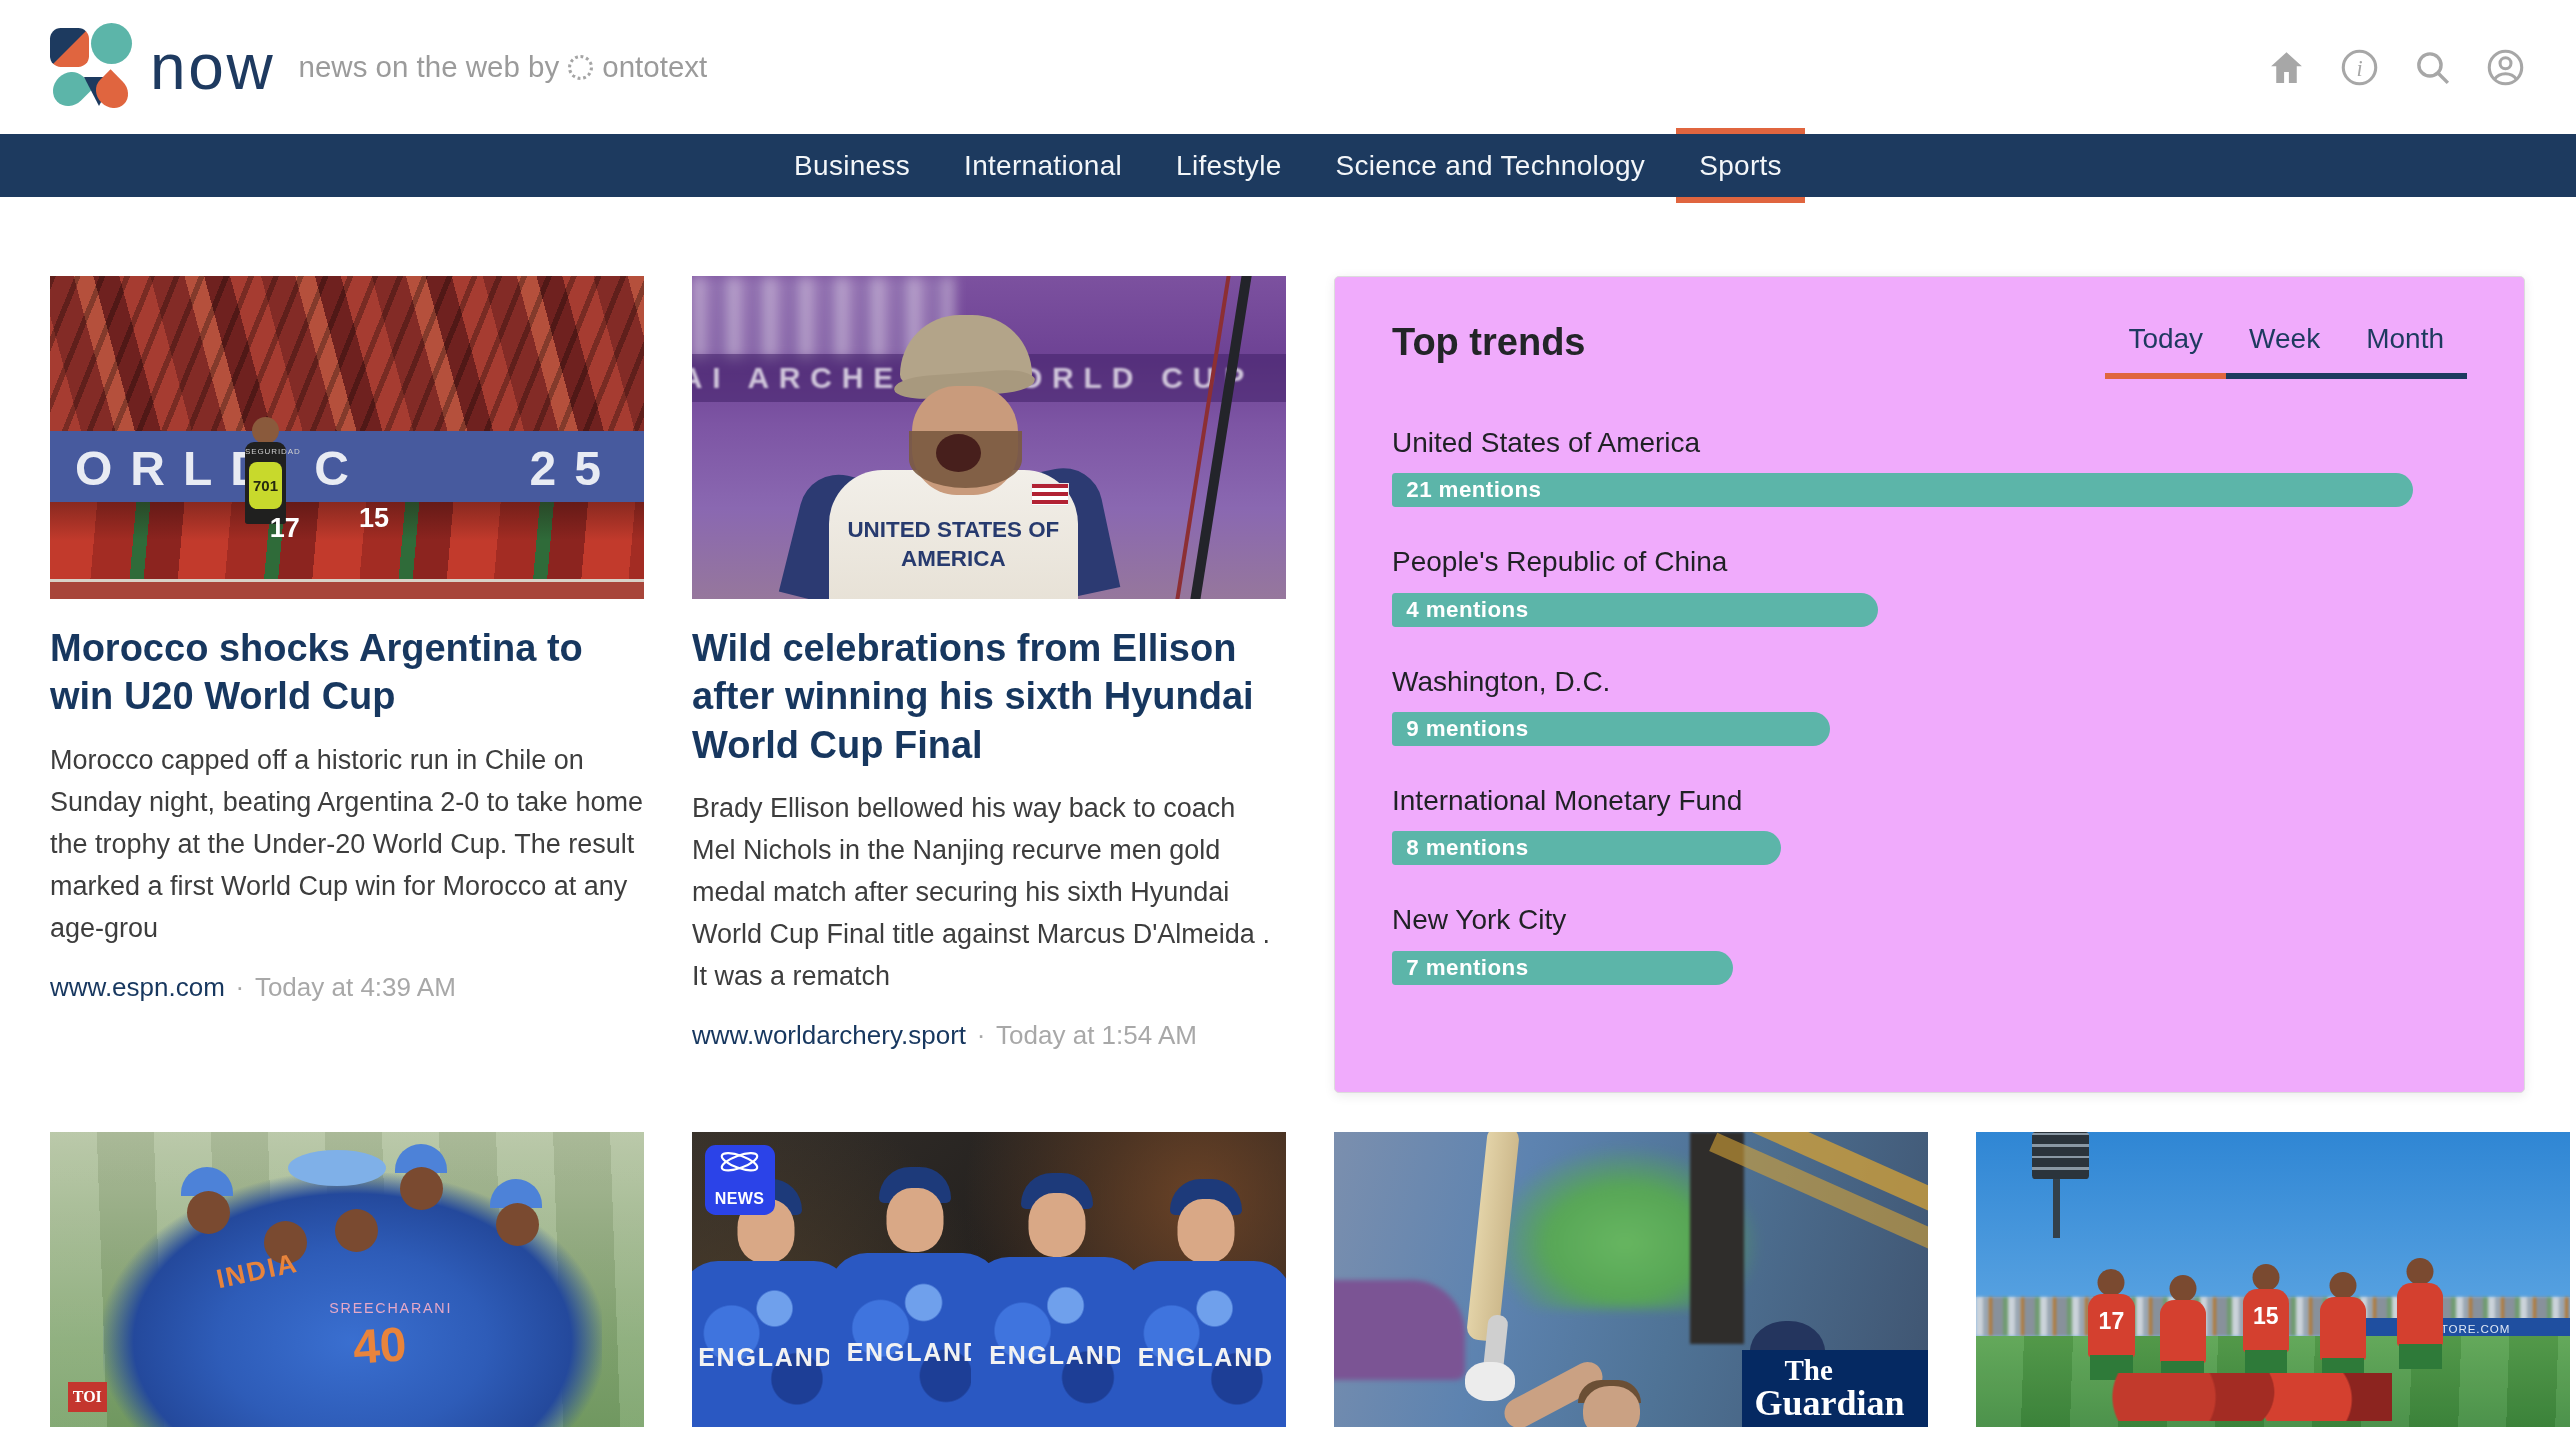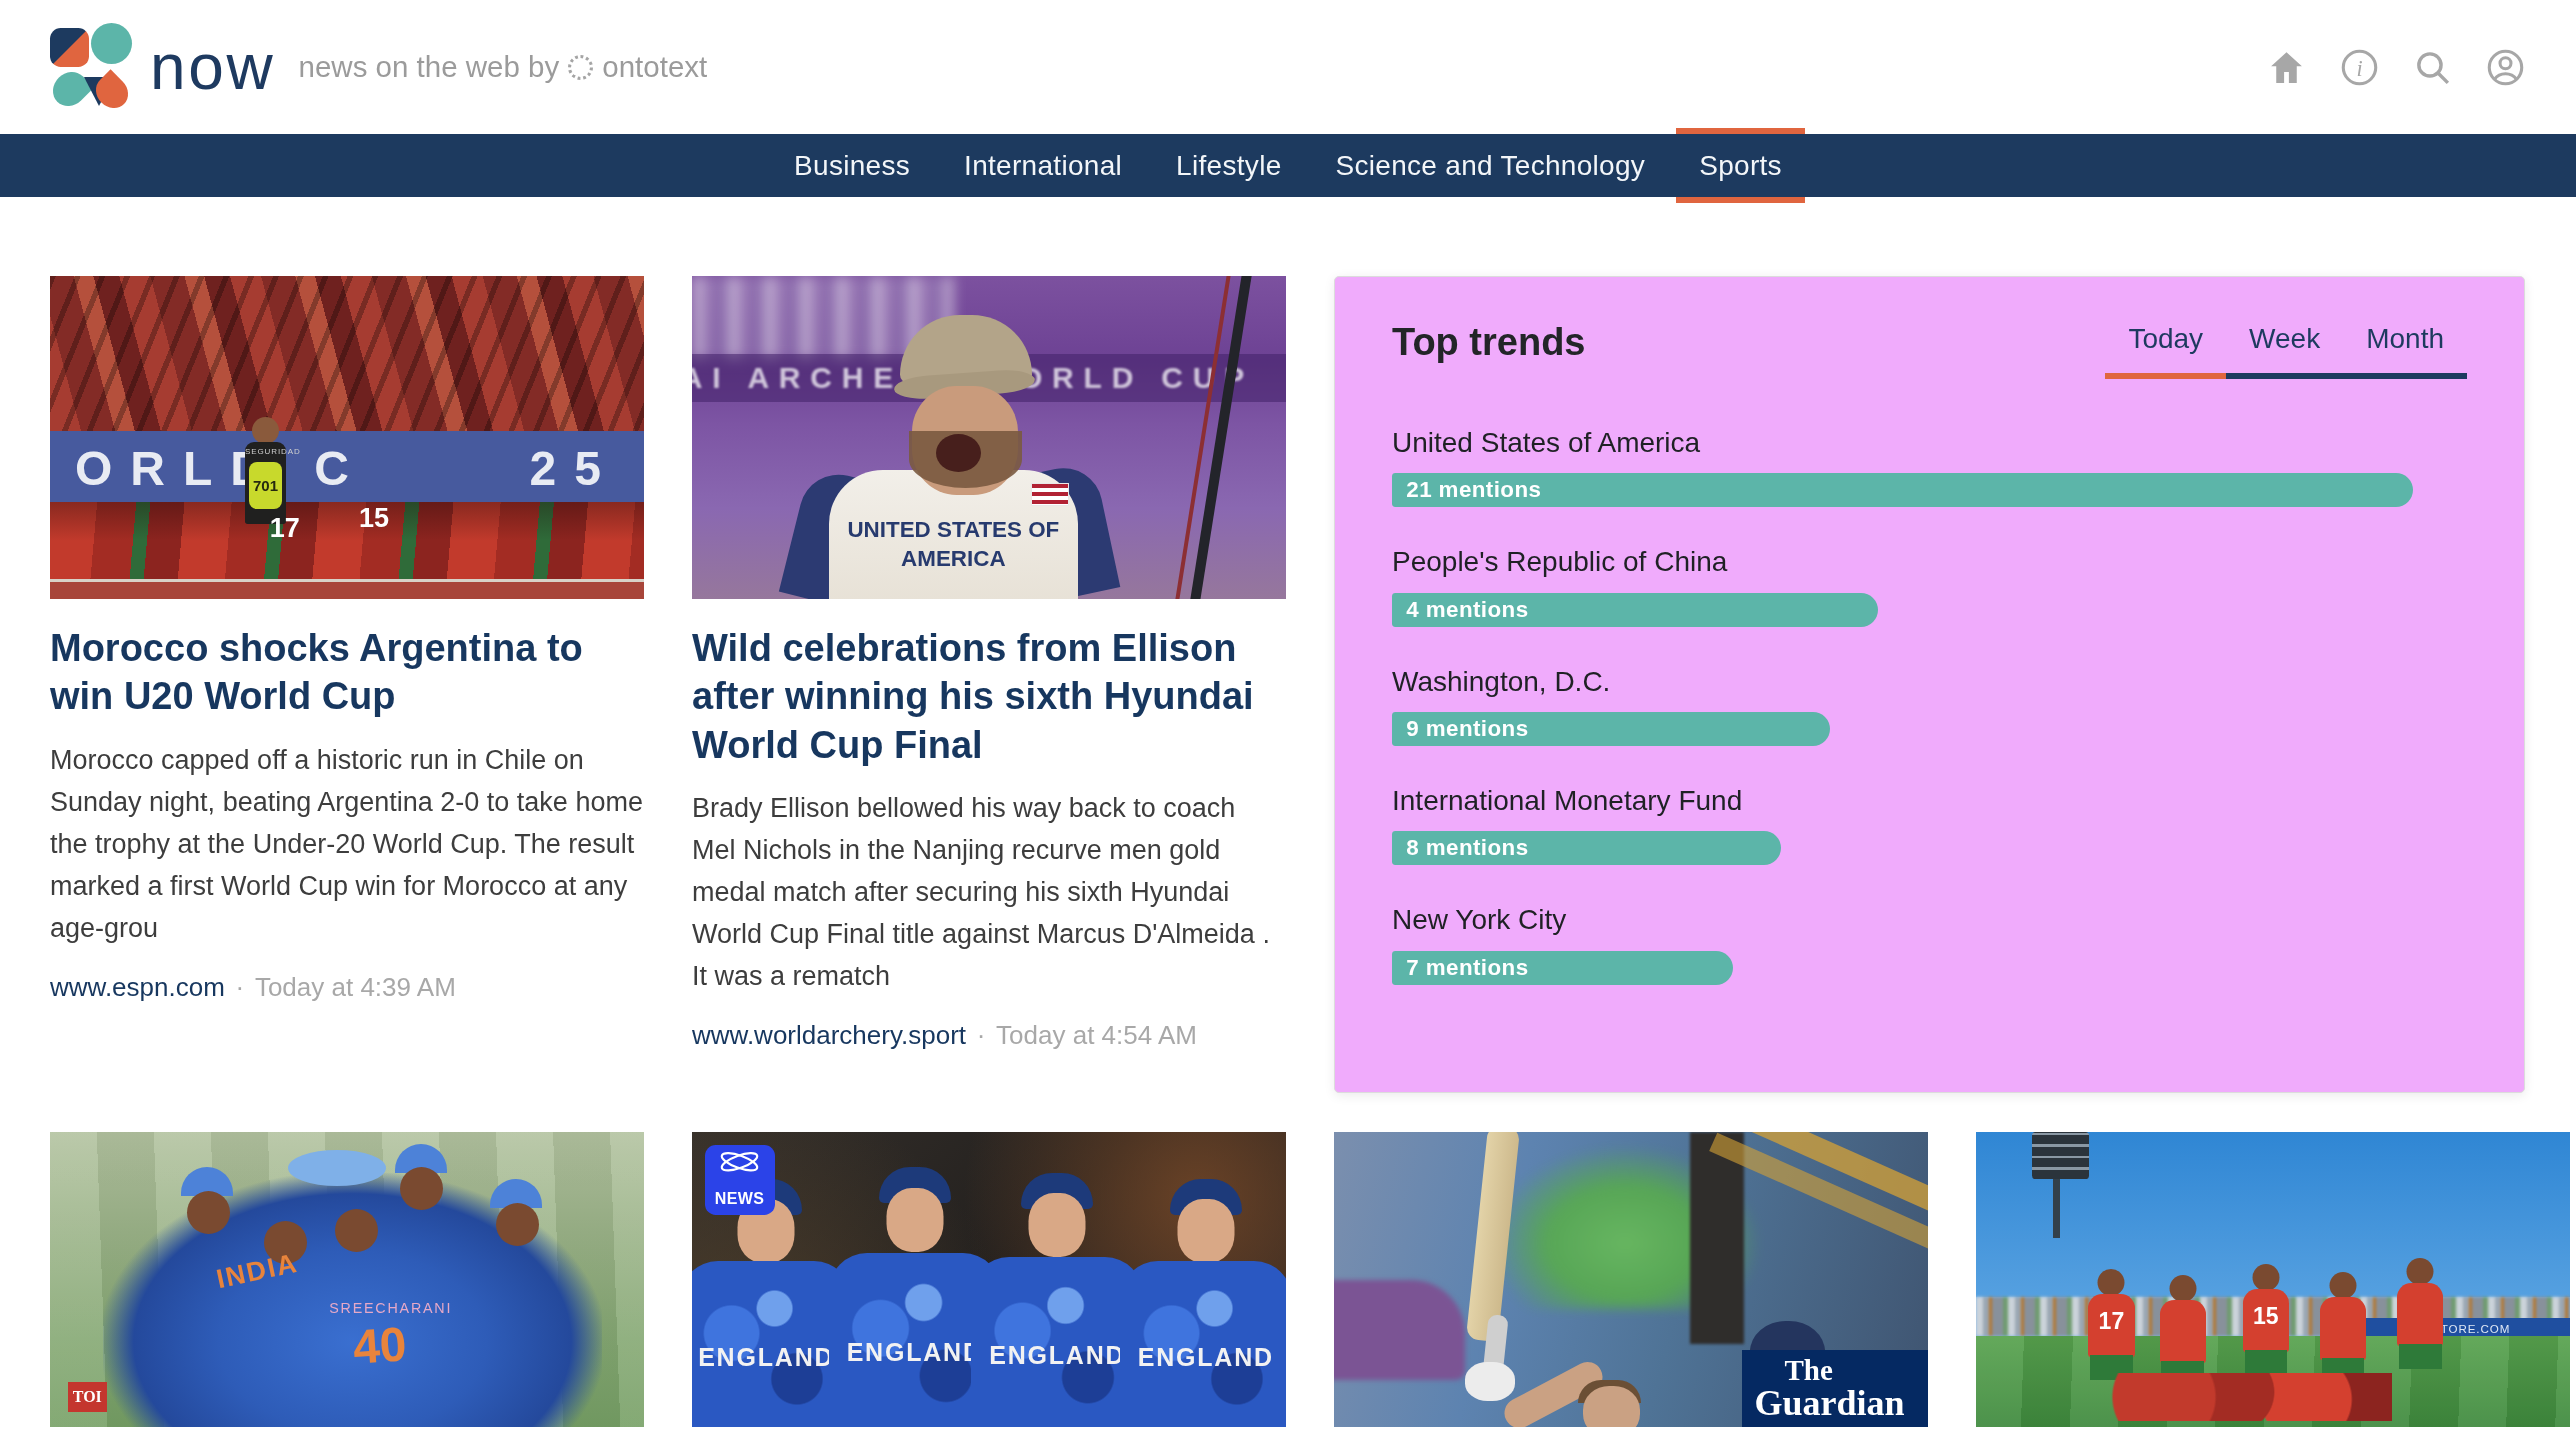--- a/index.html
+++ b/index.html
@@ -295,21 +295,21 @@
         <div class="el B-chest">
           <span>UNITED STATES OF</span><br>
           <span>AMERICA</span>
         </div>
       </div>
       <h2 class="headline">Wild celebrations from Ellison after winning his sixth Hyundai World Cup Final</h2>
       <p class="abody">Brady Ellison bellowed his way back to coach Mel Nichols in the Nanjing recurve men gold medal match after securing his sixth Hyundai World Cup Final title against Marcus D'Almeida . It was a rematch</p>
       <div class="meta">
         <a>www.worldarchery.sport</a>
         <span class="dot">·</span>
-        <span class="time">Today at 4:54 AM</span>
+        <span class="time">Today at 1:54 AM</span>
       </div>
     </article>
 
     <aside class="trends">
       <div class="trends-head">
         <h2>Top trends</h2>
         <div class="tabs">
           <button class="tab active">Today</button>
           <button class="tab">Week</button>
           <button class="tab">Month</button>

